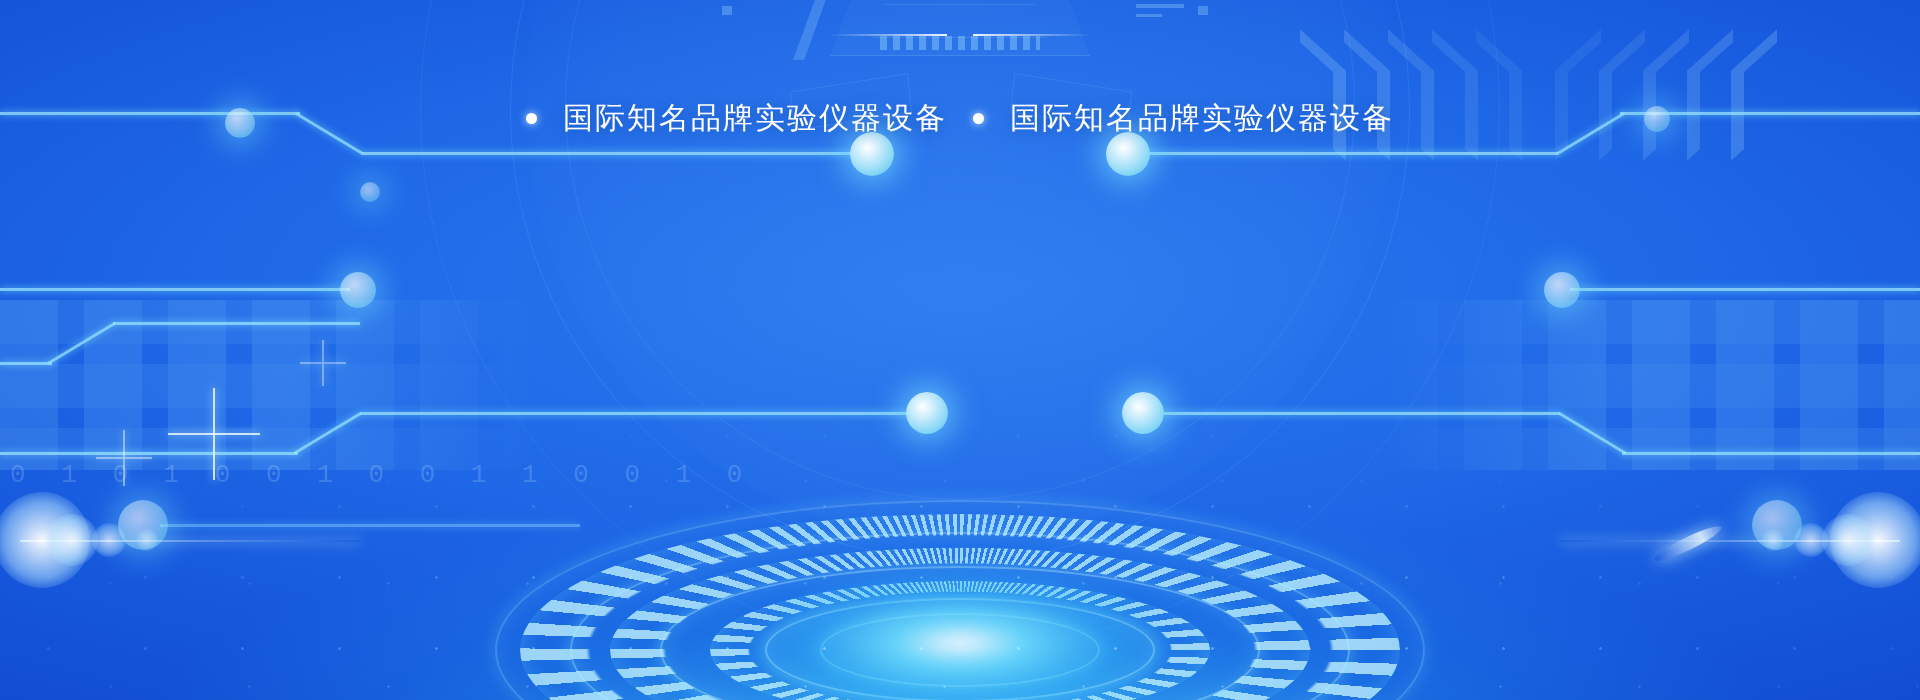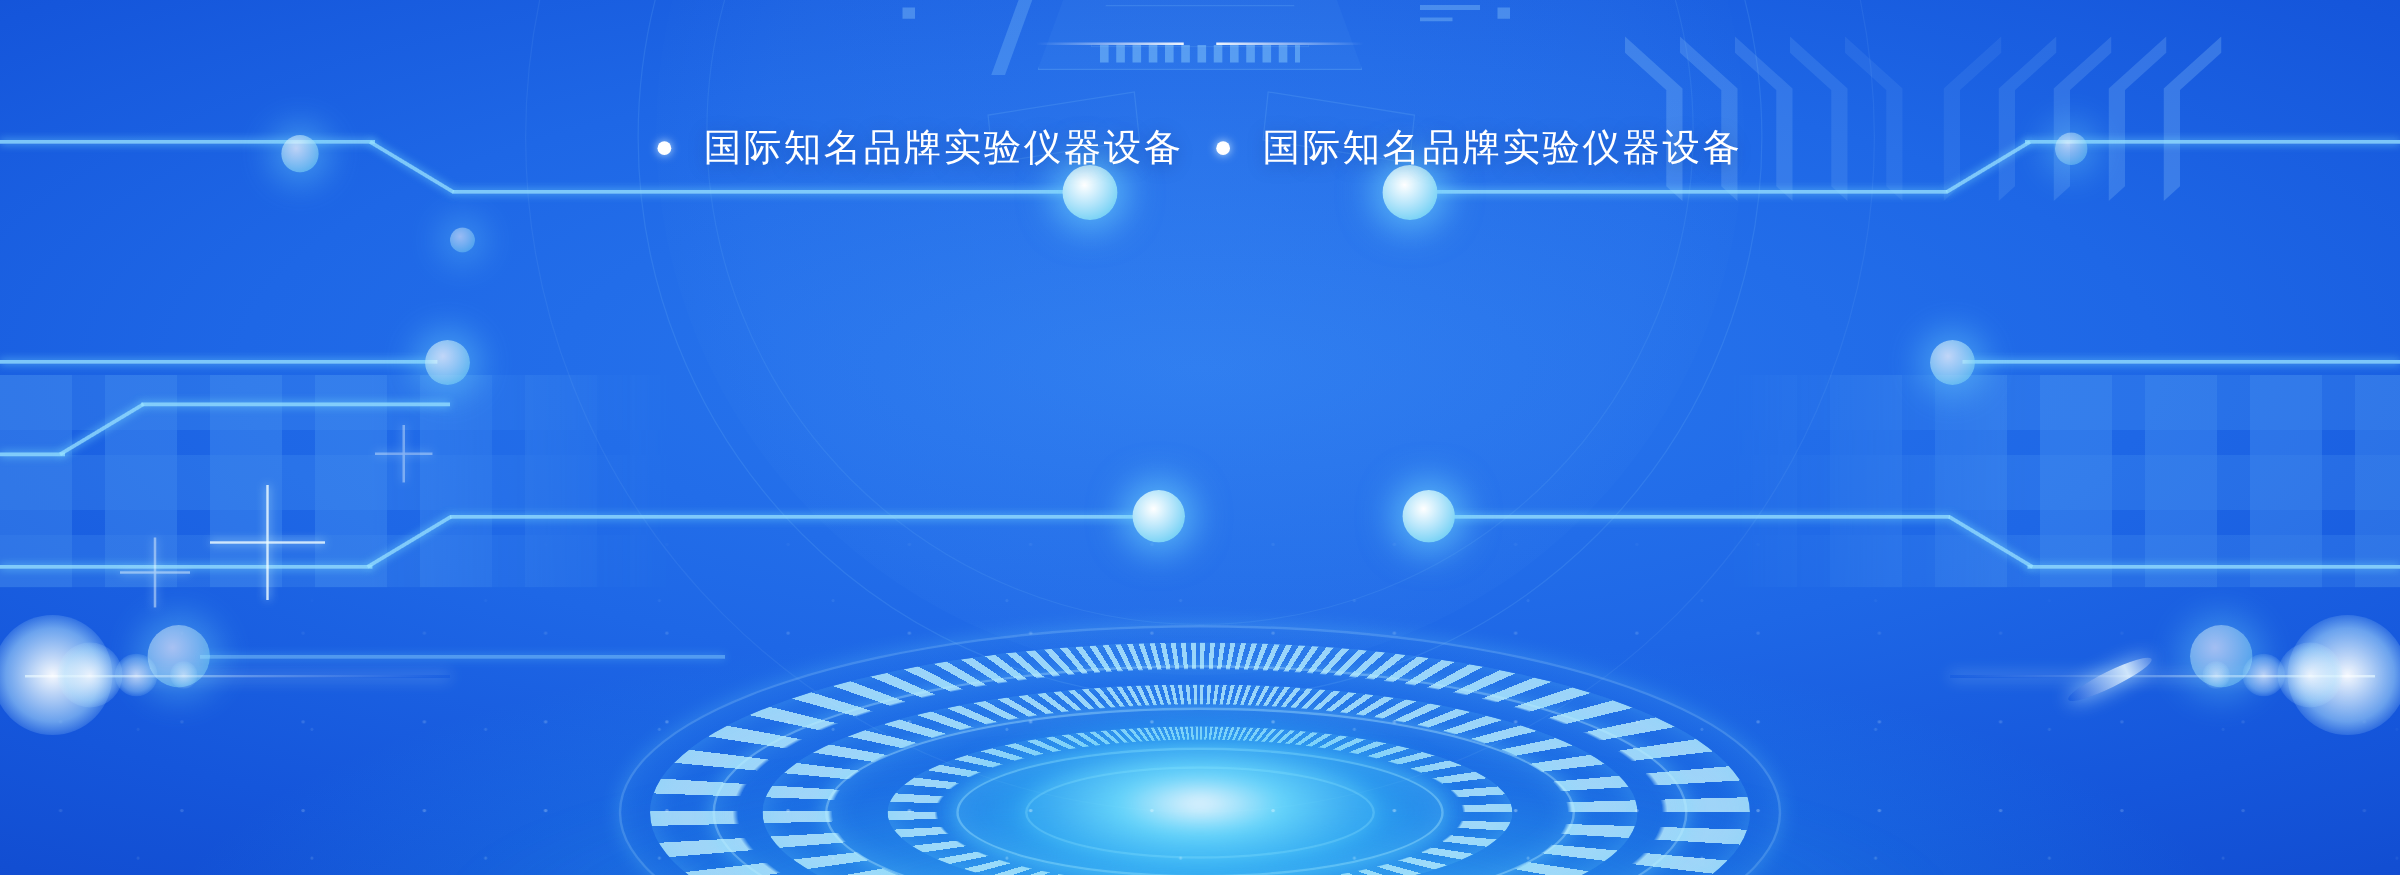--- a/index.html
+++ b/index.html
@@ -318,20 +318,21 @@
     <div class="trace" style="right:360px;top:412px;width:410px;"></div>
     <div class="node" style="right:756px;top:392px;width:42px;height:42px;"></div>
 
     <div class="node" style="right:118px;top:500px;width:50px;height:50px;opacity:.60;"></div>
     <div class="node" style="right:250px;top:106px;width:26px;height:26px;opacity:.6;"></div>
 
     <div class="spark" style="left:168px;top:388px;width:92px;height:92px;"></div>
     <div class="spark" style="left:96px;top:430px;width:56px;height:56px;opacity:.6;"></div>
     <div class="spark" style="left:300px;top:340px;width:46px;height:46px;opacity:.5;"></div>
 
+    <div class="codestrip">0 1 0  1 0 0 1 0   0 1 1 0 0 1 0</div>
 
     <div class="radar-wrap">
       <div class="radar-floor"></div>
       <div class="ring" style="width:930px;height:300px;opacity:.45;"></div>
       <div class="ring dash" style="width:880px;height:272px;"></div>
       <div class="ring" style="width:780px;height:236px;opacity:.75;"></div>
       <div class="ring dash" style="width:700px;height:205px;"></div>
       <div class="ring" style="width:600px;height:168px;opacity:.8;"></div>
       <div class="ring dash" style="width:500px;height:138px;"></div>
       <div class="ring" style="width:390px;height:104px;opacity:.85;"></div>

